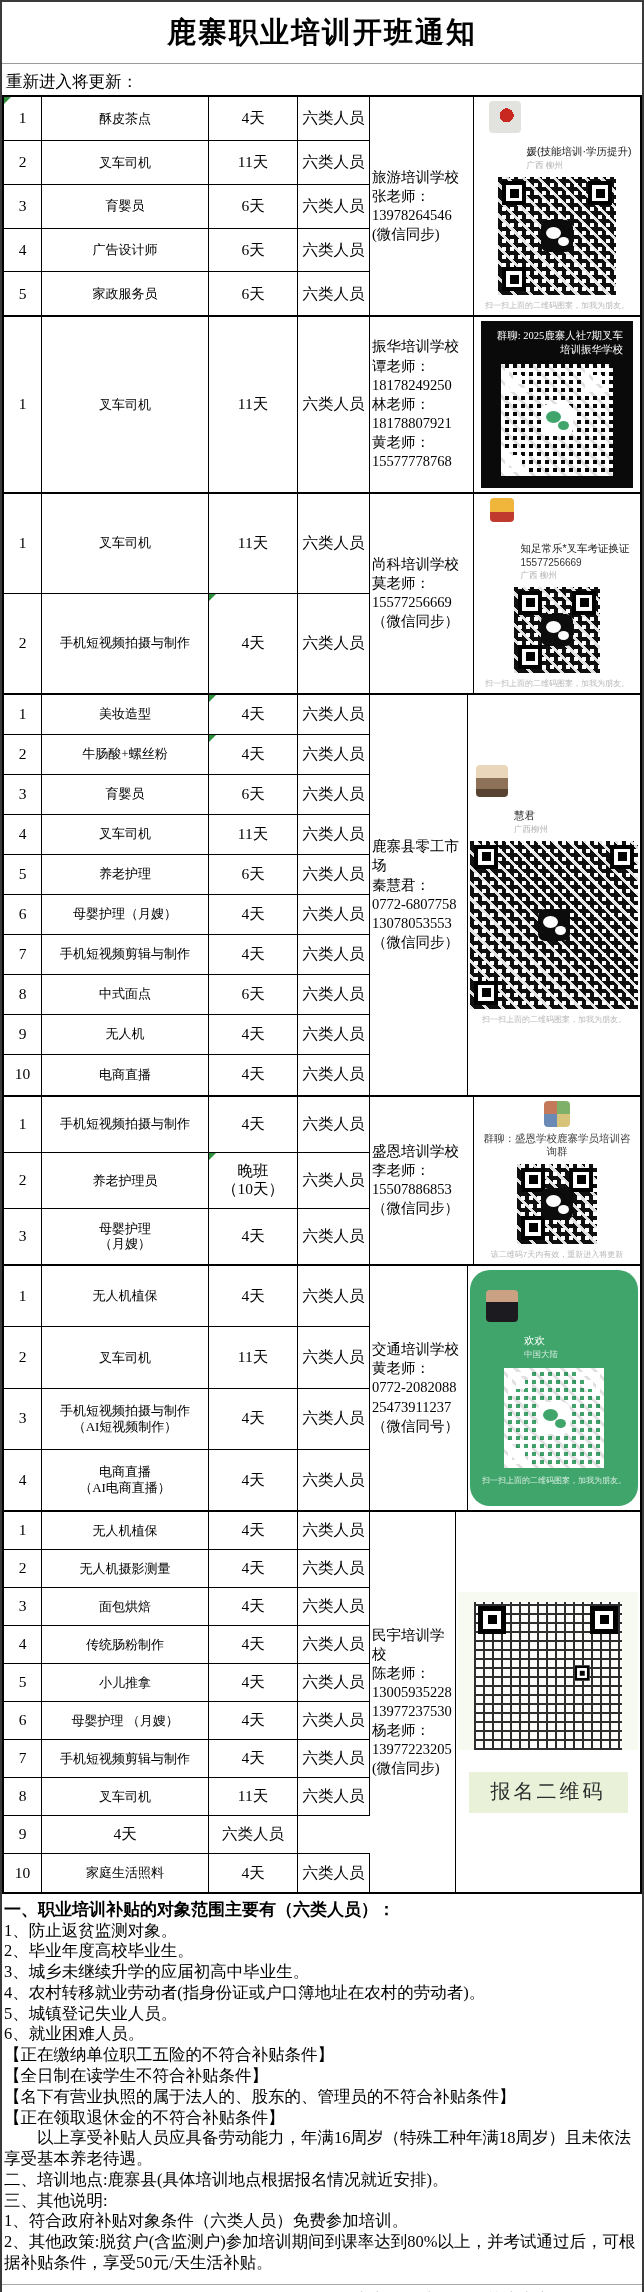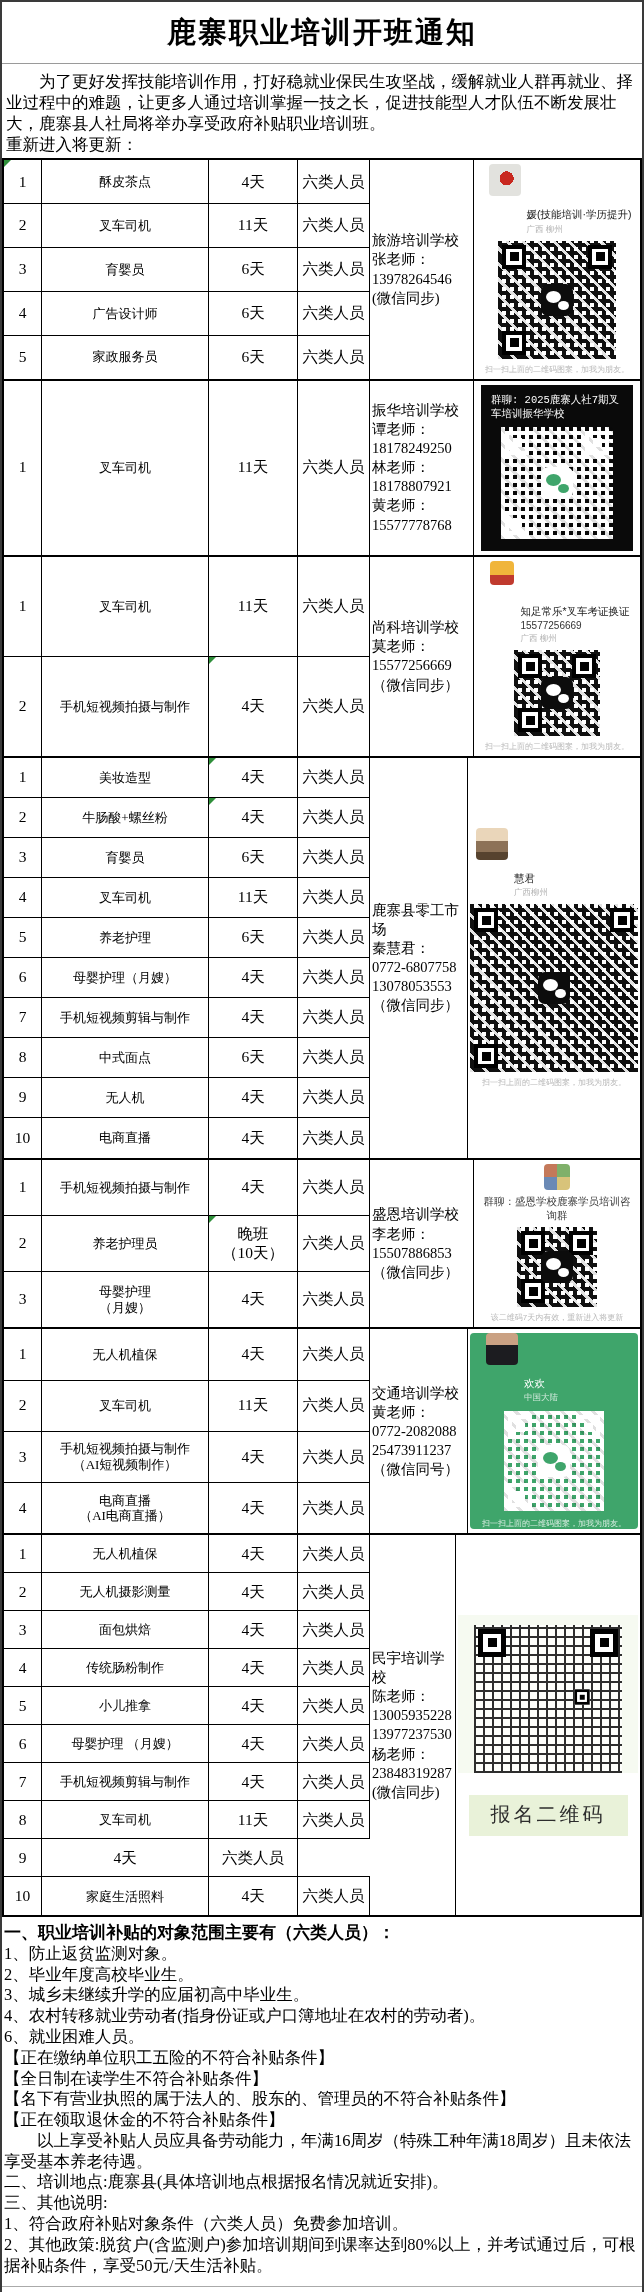--- a/index.html
+++ b/index.html
@@ -67,22 +67,22 @@
   .sparse .finder { border-width:5px; width:28px; height:28px; }
   .sparse .bl { left:auto; right:26px; bottom:42%; transform:scale(.55); }
   .wx { position:absolute; top:50%; left:50%; width:32px; height:32px; transform:translate(-50%,-50%); background:#0c0c0c; border-radius:7px; }
   .wx::before { content:""; position:absolute; left:5px; top:7px; width:15px; height:12px; background:#fff; border-radius:50%; }
   .wx::after  { content:""; position:absolute; right:4px; bottom:6px; width:11px; height:9px; background:#fff; border-radius:50%; }
   .wx.lite { background:#fff; }
   .wx.lite::before { background:#3fa56b; } .wx.lite::after { background:#3fa56b; }
   .wx.dark::before, .wx.dark::after { background:#fff; }
 
   .qcard.black { background:#0a0a0a; padding:8px 10px 12px; width:152px; gap:6px; }
-  .btitle { color:#fff; font-size:10.5px; line-height:1.35; text-align:left; font-family:Liberation Mono, monospace; }
-  .qcard.green { background:#3fa56b; border-radius:4px; padding:0 10px; width:168px; gap:7px; }
+  .btitle { color:#fff; font-size:10.5px; line-height:1.35; text-align:right; font-family:Liberation Serif, serif; }
+  .qcard.green { background:#3fa56b; border-radius:20px; padding:20px 10px; width:168px; gap:7px; }
   .qcard.green .cname { color:#fff; } .qcard.green .cloc { color:rgba(255,255,255,.75); }
   .qcard.green .caption { color:rgba(255,255,255,.8); }
   .gtitle { font-size:10.5px; color:#3c3c3c; text-align:center; line-height:1.3; max-width:150px; font-family:"Liberation Sans",sans-serif; }
   .qcard.plain { gap:16px; }
   .plainwrap { background:#f6faf1; padding:10px 16px 0; display:flex; justify-content:center; }
   .bigcap { background:#e9f2d9; color:#2d2d2d; font-size:20px; letter-spacing:3px; padding:6px 22px 8px; margin-top:6px; }
 
   
   .notes { padding:5px 2px 10px; font-size:16.5px; line-height:1.26; border-bottom:1px solid #aaa; }
   .notes .nhead { font-weight:bold; font-size:17px; }
@@ -92,21 +92,20 @@
   .fnotice { text-align:right; font-weight:bold; font-size:16.5px; padding:5px 8px 6px; border-bottom:1px solid #aaa; }
 </style>
 </head>
 <body>
 
 <div class="sheet">
   <div class="title-block">
     <h1>鹿寨职业培训开班通知</h1>
   </div>
   <div class="intro-block">
-    <div class="p1">为了更好发挥技能培训作用，打好稳就业保民生攻坚战，缓解就业人群再就业、择业过程中的难题，让更多人通过培训掌握一技之长，促进技能型人才队伍不断发展壮大，鹿寨县人社局将举办享受政府补贴职业培训班。</div>
     <div>重新进入将更新：</div>
   </div>
 
   <div class="ttable">
     <div id="groups">
         <div class="group">
           <div class="rows-col">
             <div class="trow" style="min-height: 40px;">
               <div class="cell c-no pre marker">1</div>
               <div class="cell c-job pre">酥皮茶点</div>
@@ -469,21 +468,21 @@
               <div class="cell c-job pre">家庭生活照料</div>
               <div class="cell c-days pre">4天</div>
               <div class="cell c-cond pre">六类人员</div>
             </div>
           </div>
           <div class="school-col pre">民宇培训学校
 陈老师：
 13005935228
 13977237530
 杨老师：
-23848319287
+13977223205
 (微信同步)</div>
           <div class="qr-col">
             <div class="qcard plain">
               <div class="plainwrap">
                 <div class="qrbox sparse" style="height: 148px; width: 148px;">
                   <div class="finder tl"></div>
                   <div class="finder tr"></div>
                   <div class="finder bl"></div>
                 </div>
               </div>
@@ -494,20 +493,21 @@
       </div>
   </div>
 
   <div class="notes">
     <div class="nhead">一、职业培训补贴的对象范围主要有（六类人员）：</div>
     <div id="notes-lines">
         <div class="nline">1、防止返贫监测对象。</div>
         <div class="nline">2、毕业年度高校毕业生。</div>
         <div class="nline">3、城乡未继续升学的应届初高中毕业生。</div>
         <div class="nline">4、农村转移就业劳动者(指身份证或户口簿地址在农村的劳动者)。</div>
+        <div class="nline">5、城镇登记失业人员。</div>
         <div class="nline">6、就业困难人员。</div>
         <div class="nline">【正在缴纳单位职工五险的不符合补贴条件】</div>
         <div class="nline">【全日制在读学生不符合补贴条件】</div>
         <div class="nline">【名下有营业执照的属于法人的、股东的、管理员的不符合补贴条件】</div>
         <div class="nline">【正在领取退休金的不符合补贴条件】</div>
         <div class="nline indent">以上享受补贴人员应具备劳动能力，年满16周岁（特殊工种年满18周岁）且未依法享受基本养老待遇。</div>
         <div class="nline">二、培训地点:鹿寨县(具体培训地点根据报名情况就近安排)。</div>
         <div class="nline">三、其他说明:</div>
         <div class="nline">1、符合政府补贴对象条件（六类人员）免费参加培训。</div>
         <div class="nline">2、其他政策:脱贫户(含监测户)参加培训期间到课率达到80%以上，并考试通过后，可根据补贴条件，享受50元/天生活补贴。</div>

